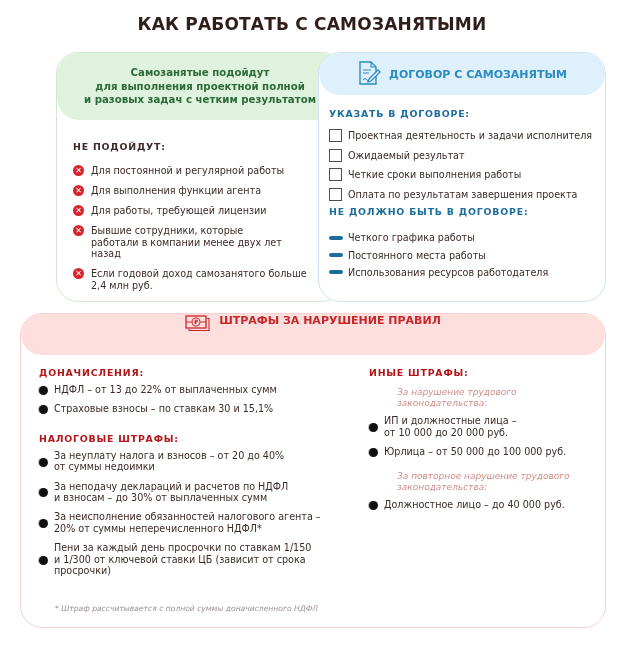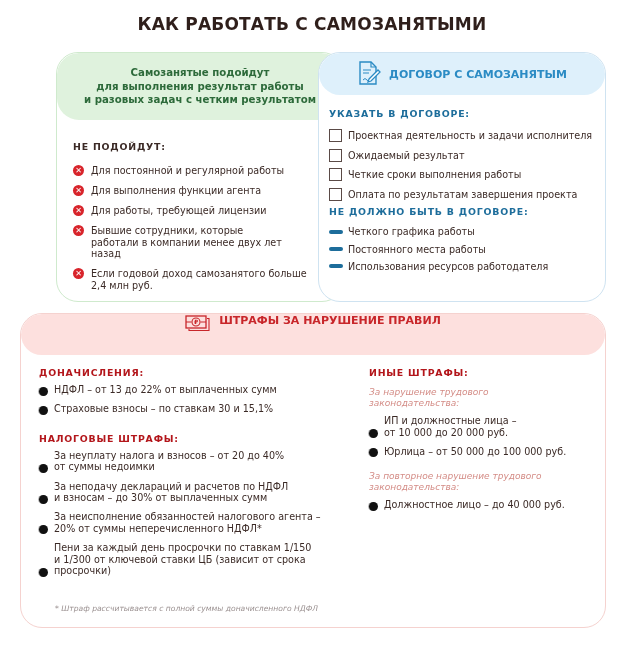--- a/index.html
+++ b/index.html
@@ -41,42 +41,42 @@
   .x-list li { display: flex; align-items: flex-start; gap: 7px; font-size: 9.6px; line-height: 11.5px; margin-bottom: 8.6px; color: #3b2a26; }
   .x-icon {
     flex: 0 0 11px; width: 11px; height: 11px; border-radius: 50%; background: #d8242b;
     color: #fff; font-size: 8px; font-weight: bold; line-height: 11px; text-align: center; margin-top: 0px;
   }
 
   .blue-body { position: absolute; left: 10px; top: 55px; width: 270px; }
   .cb-list { list-style: none; margin-top: 7px; }
   .cb-list li { display: flex; align-items: center; gap: 6px; font-size: 9.6px; height: 19.5px; color: #3b2a26; }
   .cb { width: 13px; height: 13px; border: 1px solid #5a4a46; background: #fff; flex: 0 0 13px; }
-  .dash-list { list-style: none; margin-top: 6px; }
+  .dash-list { list-style: none; margin-top: 12px; }
   .dash-list li { display: flex; align-items: center; gap: 5px; font-size: 9.6px; height: 17.4px; color: #3b2a26; }
   .dash { width: 14px; height: 4px; border-radius: 2px; background: #1d6d9b; flex: 0 0 14px; }
 
   .red-left { position: absolute; left: 18px; top: 53px; width: 300px; }
   .red-right { position: absolute; left: 348px; top: 53px; width: 230px; }
   .dot-list { list-style: none; margin-top: 6px; }
-  .dot-list li { display: flex; align-items: flex-end; gap: 6px; font-size: 9.6px; line-height: 11.5px; color: #3b2a26; margin-bottom: 7.8px; }
+  .dot-list li { display: flex; align-items: center; gap: 6px; font-size: 9.6px; line-height: 11.5px; color: #3b2a26; margin-bottom: 7.8px; }
   .dot { width: 9px; height: 9px; border-radius: 50%; background: #111; flex: 0 0 9px; margin-top: 1.5px; box-shadow: -1px 0 0 #bbb; }
-  .sub-label { font-size: 9px; font-style: italic; color: #d48c86; line-height: 11px; }
+  .sub-label { font-size: 9px; font-style: italic; color: #d48c86; line-height: 11px; margin-left: 28px; }
   .footnote { position: absolute; left: 34px; top: 290px; font-size: 7.6px; font-style: italic; color: #9a9090; }
 </style>
 </head>
 <body>
 
 <div class="title">КАК РАБОТАТЬ С САМОЗАНЯТЫМИ</div>
 
 <div class="card card-green">
   <div class="green-head">
     <div>
       <div>Самозанятые подойдут</div>
-      <div>для выполнения результат работы</div>
+      <div>для выполнения проектной полной</div>
       <div>и разовых задач с четким результатом</div>
     </div>
   </div>
   <div class="sec-label green-label">НЕ ПОДОЙДУТ:</div>
   <ul class="x-list">
     <li>
         <span class="x-icon">✕</span>
         <span>Для постоянной и регулярной работы</span>
       </li>
     <li>

